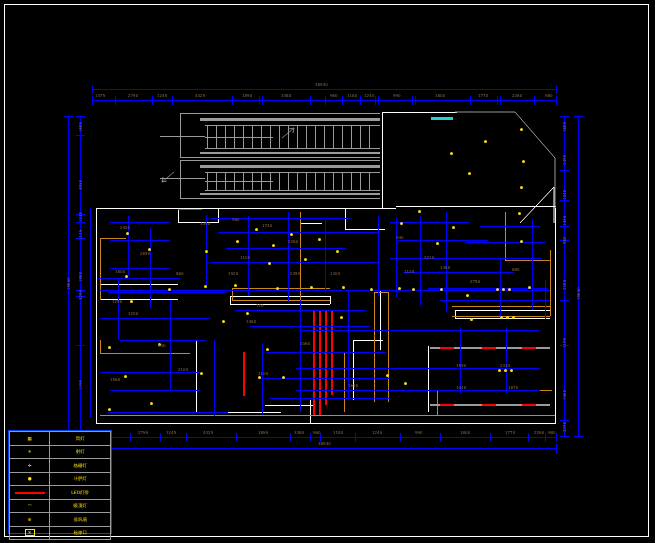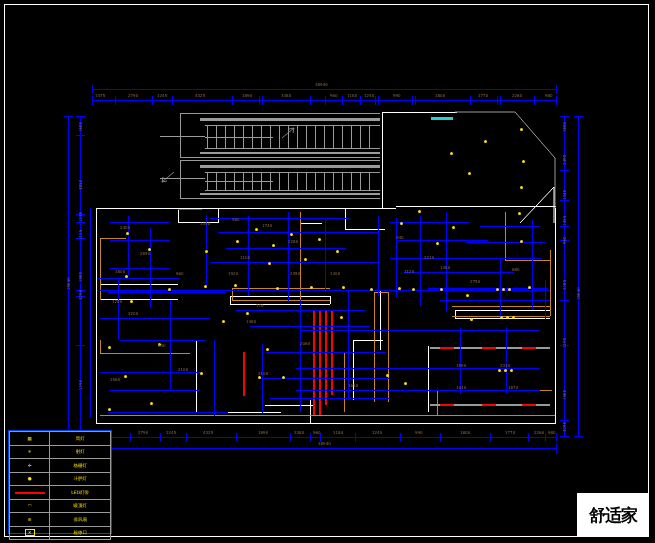--- a/index.html
+++ b/index.html
@@ -546,16 +546,13 @@
           <td>排风扇</td>
         </tr>
         <tr>
           <td class="sym"><span class="symbox">✕</span></td>
           <td>检修口</td>
         </tr>
       </tbody>
     </table>
   </div>
 
-  <div id="sig">
-    <span>舒适家</span>
-  </div>
 </div>
 
 </body></html>

